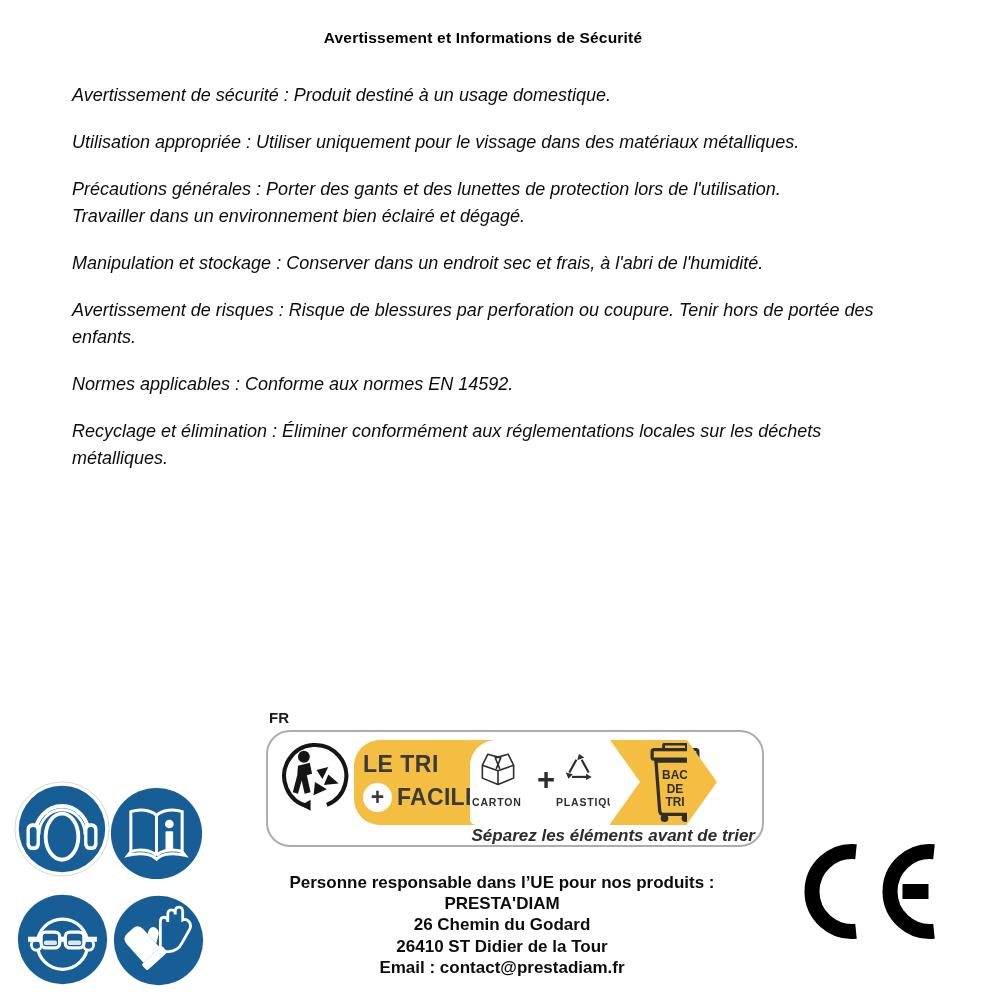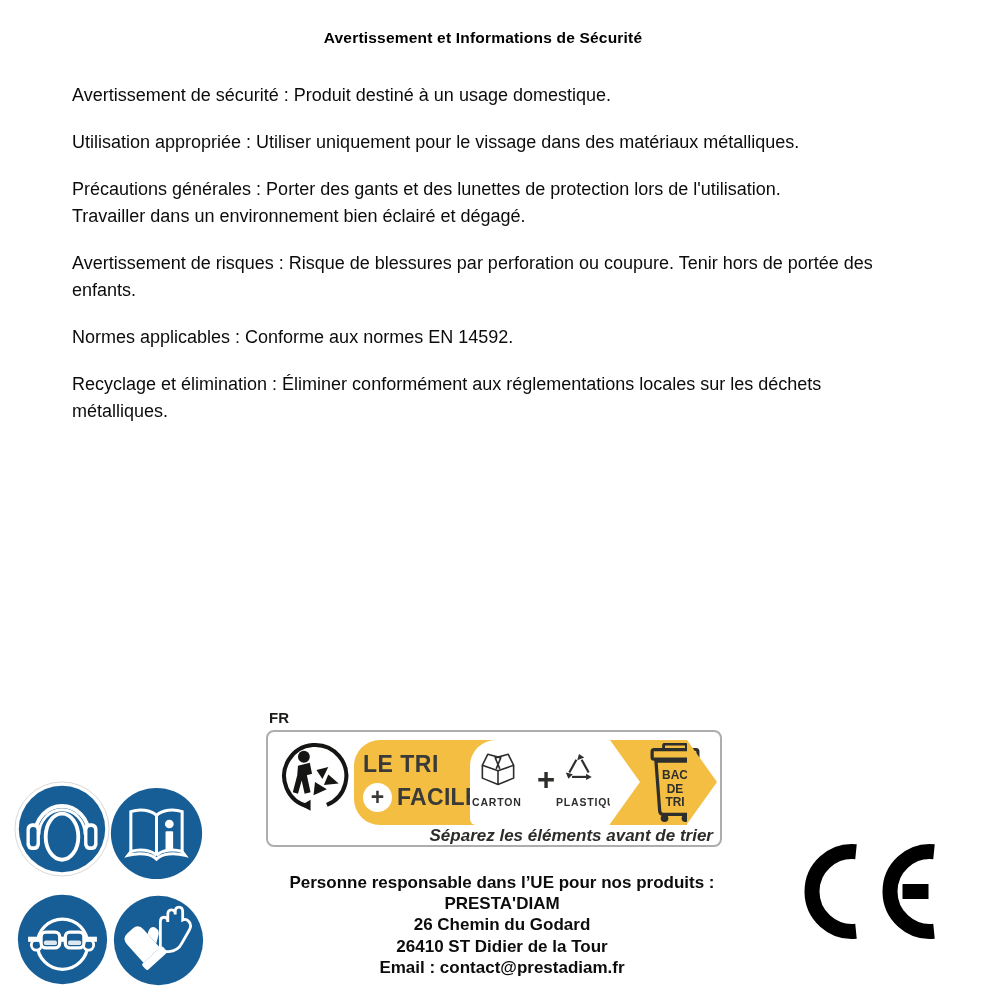--- a/index.html
+++ b/index.html
@@ -8,29 +8,30 @@
     font-family:"Liberation Sans","DejaVu Sans",sans-serif;color:#111;
   }
   .doc-title{
     position:absolute;top:29px;left:0;width:966px;text-align:center;
     font-size:15.5px;font-weight:bold;letter-spacing:.2px;color:#000;
   }
   .doc-body{position:absolute;left:72px;top:82px;width:895px;}
   .doc-body p{
     margin:0 0 20px 0;font-size:18px;line-height:27px;color:#0c0c0c;
     white-space:pre-line;
+    font-style:italic;
   }
   
   .safety-icon{position:absolute;}
   
   .recycle-wrap{position:absolute;left:266px;top:709px;width:476px;}
   .fr-code{font-size:15px;font-weight:bold;color:#1d1d1b;margin-left:3px;}
   .tri-box{
     position:relative;margin-top:4px;width:452px;height:113px;
-    background:#fff;border:2px solid #adadad;border-radius:8px;
+    background:#fff;border:2px solid #adadad;border-radius:24px;padding-left:42px;
   }
   .triman{position:absolute;left:10px;top:7px;}
   .tri-band{
     position:absolute;left:86px;top:8px;width:333px;height:85px;
     background:#F3BE41;border-radius:26px 0 0 26px;
   }
   .tri-band::after{
     content:"";position:absolute;right:-30px;top:0;width:0;height:0;
     border-top:42.5px solid transparent;border-bottom:42.5px solid transparent;
     border-left:30px solid #F3BE41;
@@ -81,20 +82,21 @@
 </head>
 <body>
 
 <div class="doc-title">Avertissement et Informations de Sécurité</div>
 
 <div class="doc-body">
   <p>Avertissement de sécurité : Produit destiné à un usage domestique.</p>
   <p>Utilisation appropriée : Utiliser uniquement pour le vissage dans des matériaux métalliques.</p>
   <p>Précautions générales : Porter des gants et des lunettes de protection lors de l'utilisation.
 Travailler dans un environnement bien éclairé et dégagé.</p>
+  <p>Manipulation et stockage : Conserver dans un endroit sec et frais, à l'abri de l'humidité.</p>
   <p>Avertissement de risques : Risque de blessures par perforation ou coupure. Tenir hors de portée des
 enfants.</p>
   <p>Normes applicables : Conforme aux normes EN 14592.</p>
   <p>Recyclage et élimination : Éliminer conformément aux réglementations locales sur les déchets
 métalliques.</p>
 </div>
 
 <svg class="safety-icon" style="left:14px;top:781px" width="96" height="96" viewBox="0 0 100 100">
   <circle cx="50" cy="50" r="49" fill="#ffffff" stroke="#d6d6d6" stroke-width="1"></circle>
   <circle cx="50" cy="50" r="45" fill="#185E96"></circle>

